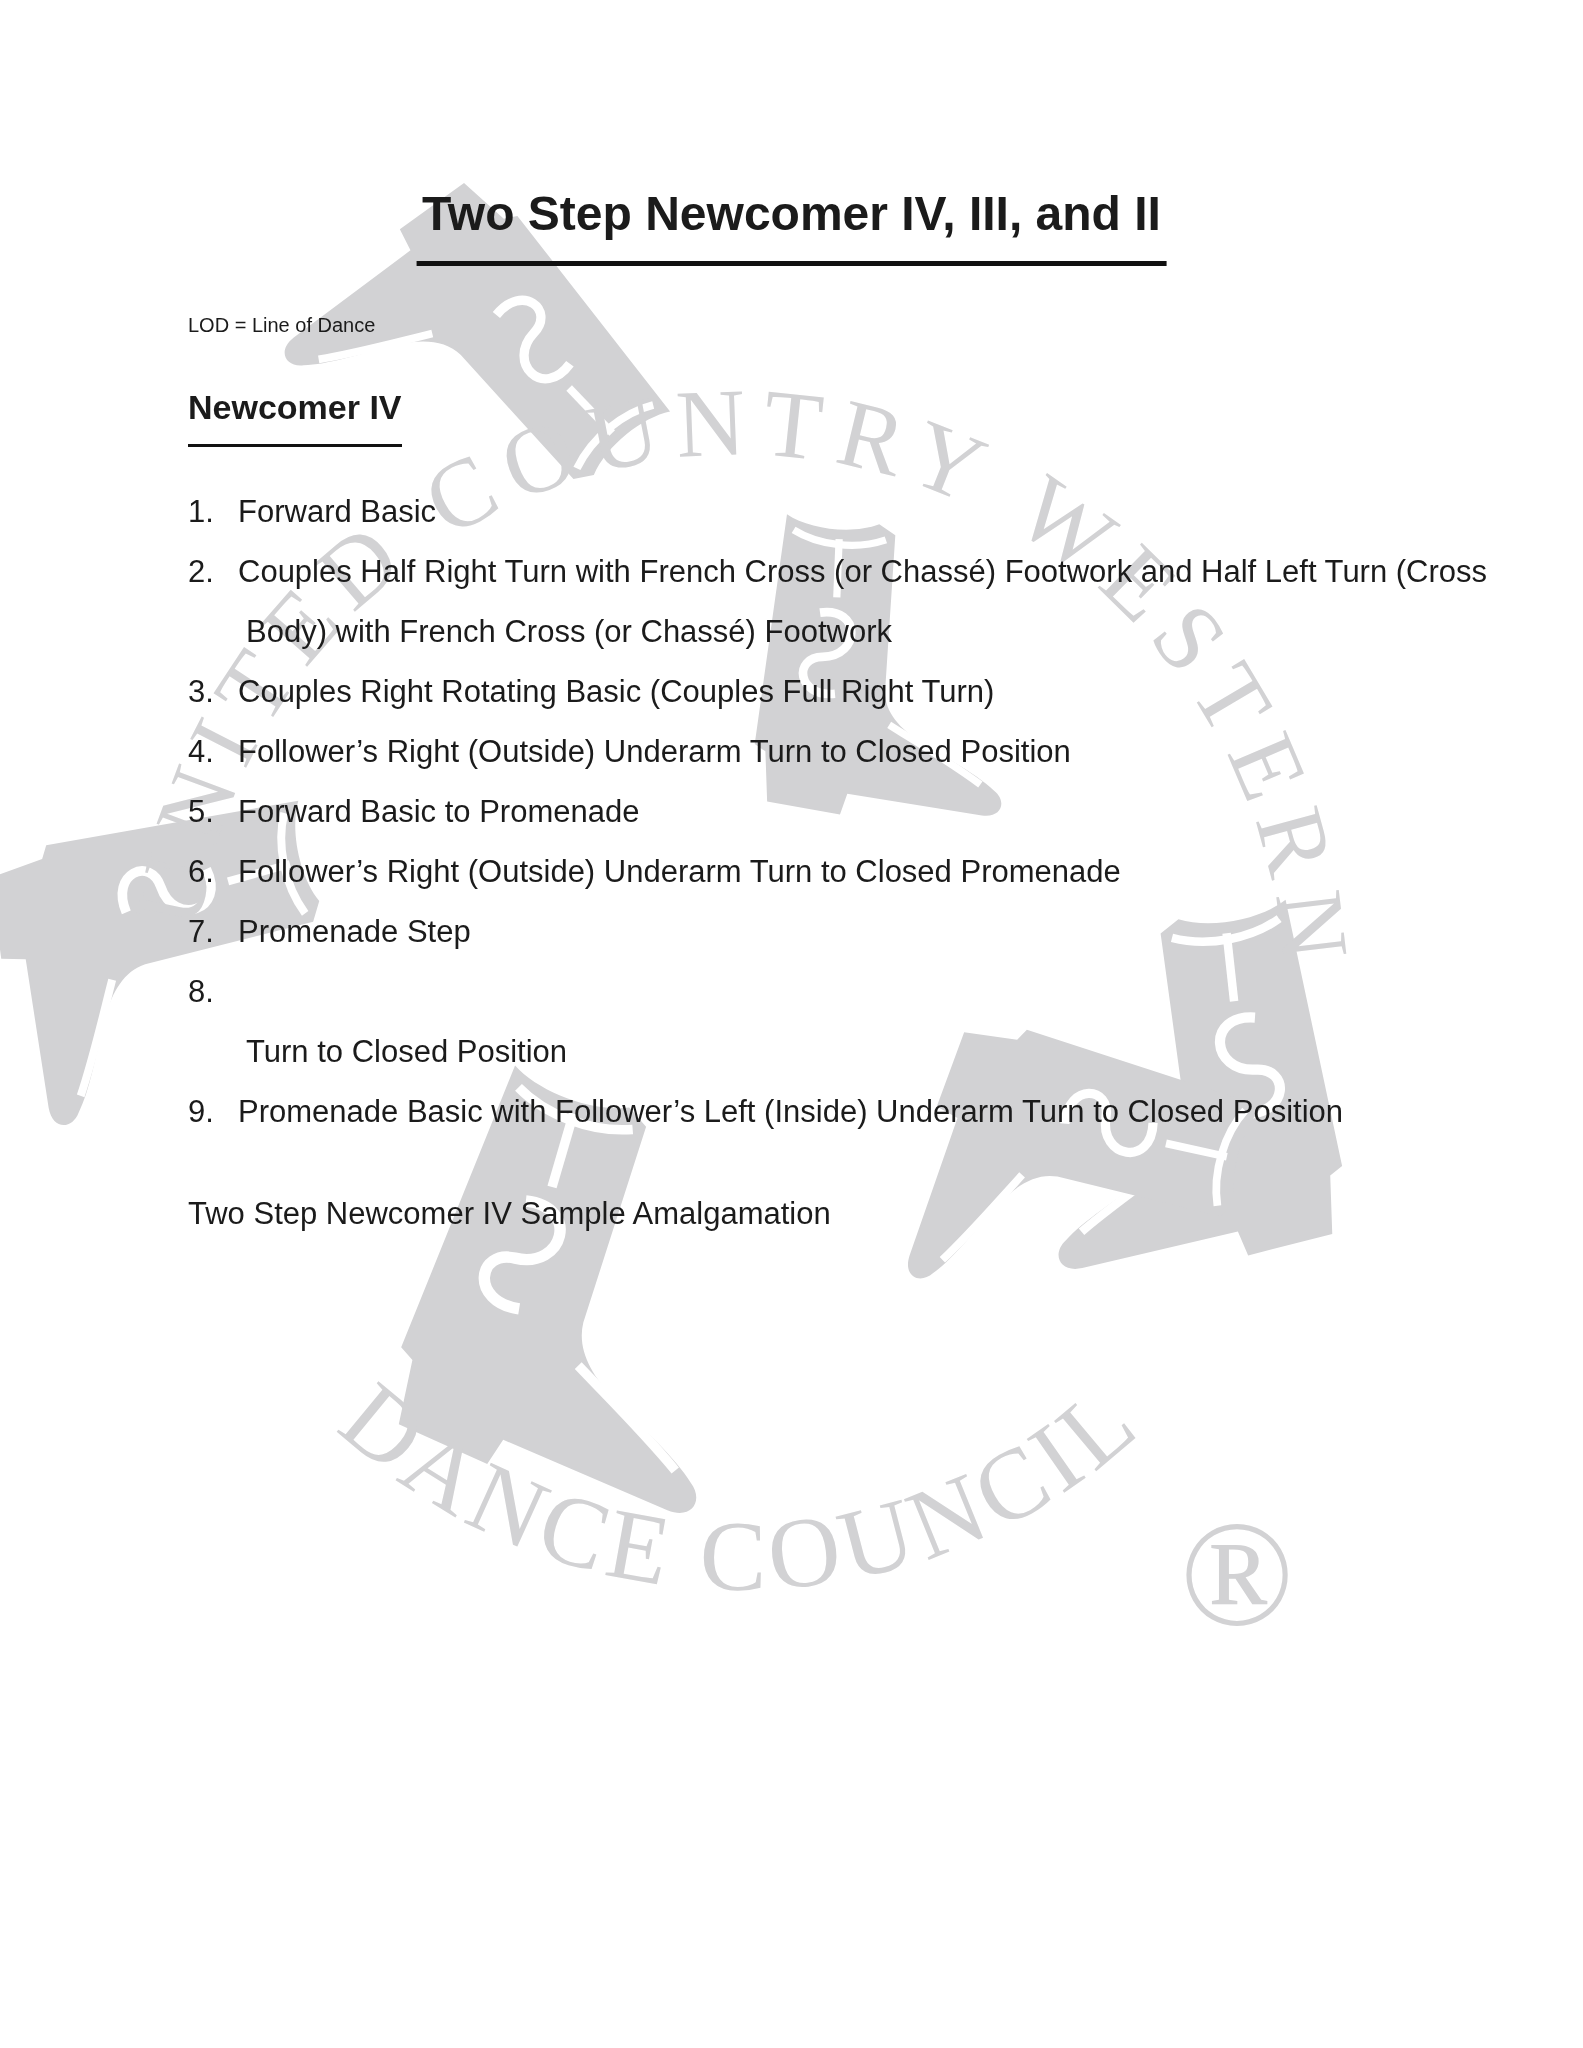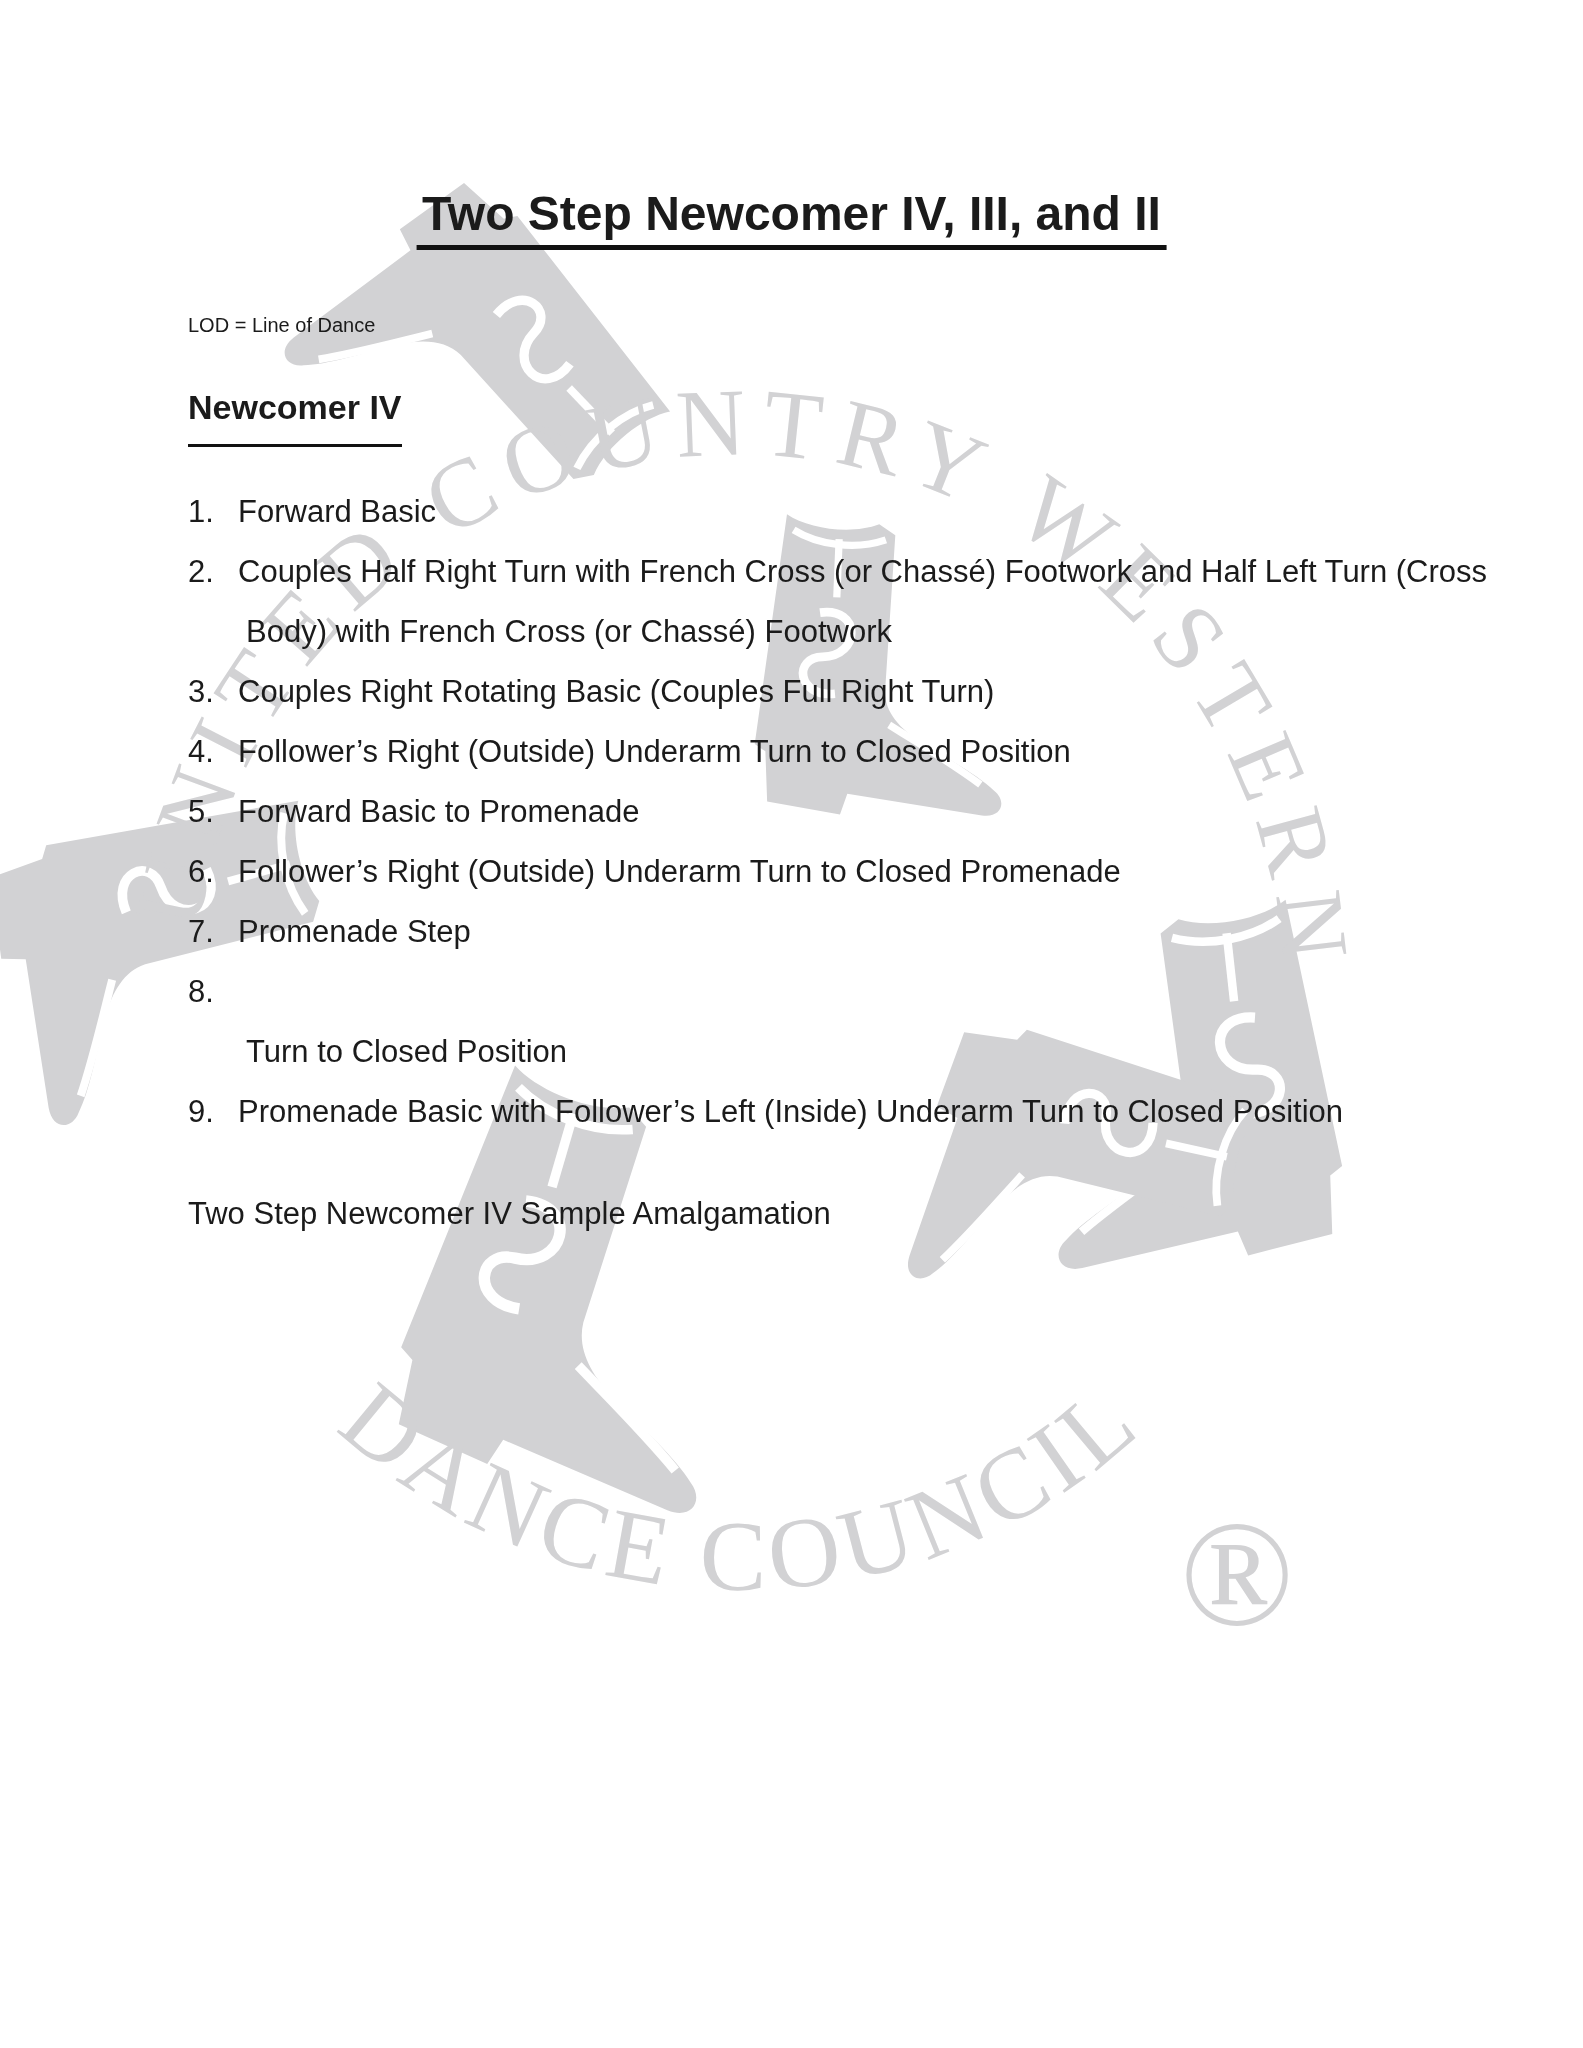--- a/index.html
+++ b/index.html
@@ -9,21 +9,21 @@
     background:#ffffff;
     overflow:hidden;
     font-family:"Liberation Sans", sans-serif;
     color:#1b1b1b;
   }
   .watermark{position:absolute;top:0;left:0;z-index:0;}
   .content{position:absolute;top:0;left:0;width:100%;height:100%;z-index:1;}
   .title{
     position:absolute;top:186px;left:50%;transform:translateX(-50%);
     font-size:48px;font-weight:bold;letter-spacing:0px;
-    border-bottom:5px solid #111;padding:0 6px 4px 6px;white-space:nowrap;
+    border-bottom:5px solid #111;padding:0 6px 20px 6px;white-space:nowrap;
   }
   .subtitle{position:absolute;top:314px;left:188px;font-size:20px;}
   .section-heading{
     position:absolute;top:388px;left:188px;
     font-size:34px;font-weight:bold;
     border-bottom:3px solid #111;padding-bottom:17px;
   }
   .move-list{position:absolute;top:493px;left:188px;width:1260px;}
   .row{display:flex;height:60px;align-items:flex-start;font-size:31px;line-height:38px;}
   .row .num{width:50px;flex:0 0 50px;}

